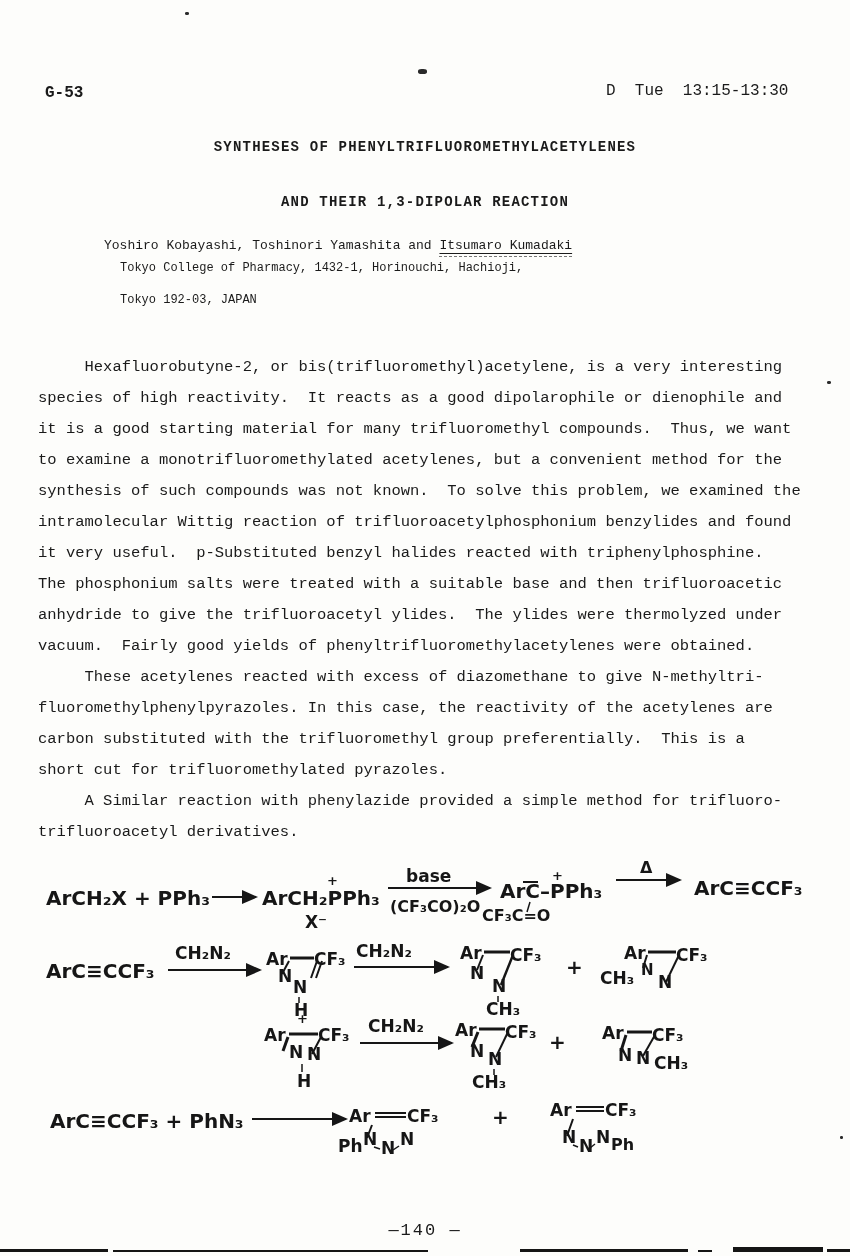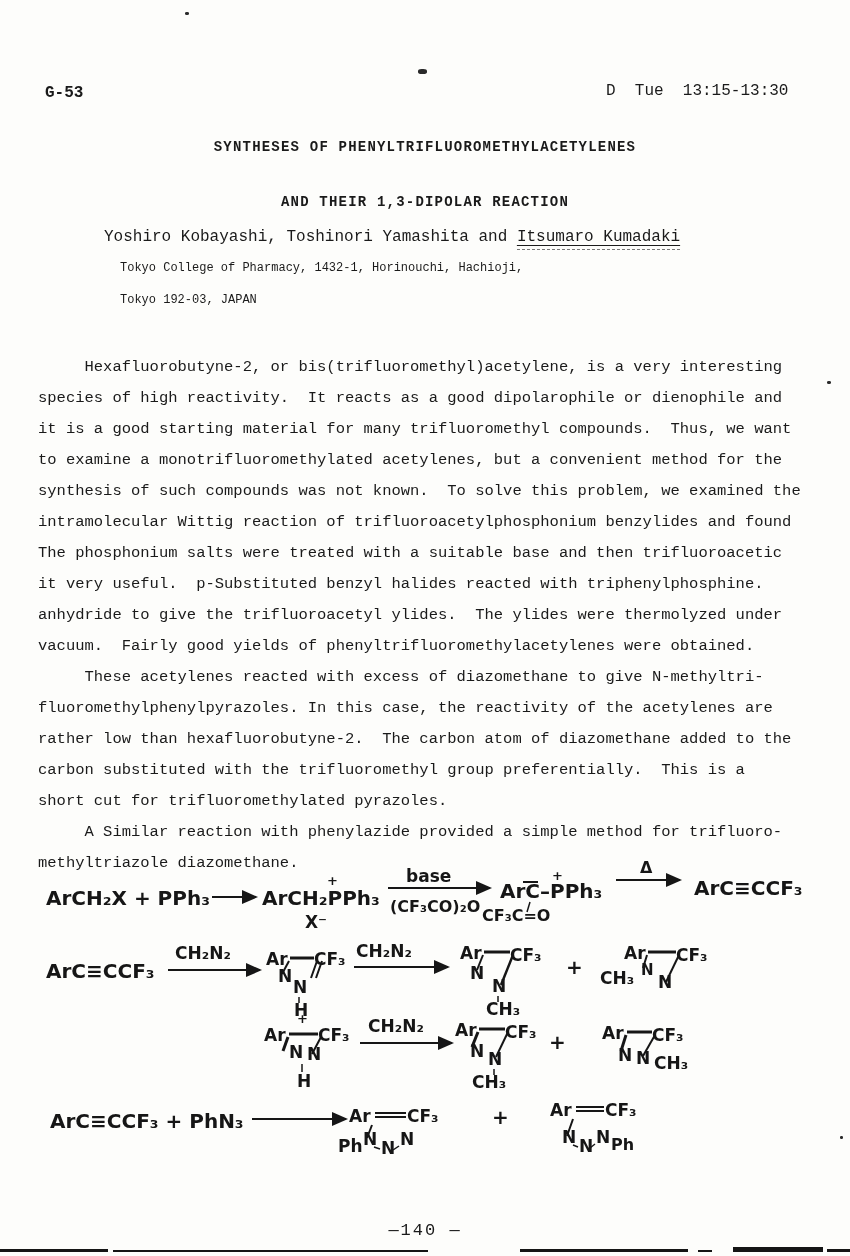--- a/index.html
+++ b/index.html
@@ -6,21 +6,21 @@
   .page {
     position:relative; width:850px; height:1256px; margin:0 auto;
     background:#fdfdfb; overflow:hidden;
     font-family:"Liberation Mono", monospace; color:#1a1a1a;
   }
   .hdr-left  { position:absolute; left:45px;  top:84px; font-size:16px; font-weight:bold; white-space:pre; }
   .hdr-right { position:absolute; left:606px; top:82px; font-size:16px; font-weight:normal; white-space:pre;text-align:center; }
   .title { position:absolute; left:0; width:100%; text-align:center; font-weight:bold;
            font-size:14px; letter-spacing:1.2px; white-space:pre; }
   .t1 { top:139px; } .t2 { top:161px;margin-top:33px; }
-  .authors { position:absolute; left:104px; top:228px; font-size:16px; white-space:pre; }
+  .authors { position:absolute; left:104px; top:238px; font-size:13px; white-space:pre; }
   .underlined { text-decoration:underline; text-underline-offset:4px;
                 border-bottom:1px dashed #777; padding-bottom:3px; }
   .affil { position:absolute; left:120px; font-size:12px; white-space:pre; }
   .a1 { top:261px; } .a2 { top:293px;text-align:center; }
   .abody { position:absolute; left:38px; top:352px; font-size:15.5px; line-height:31px; }
   .bline { white-space:pre; height:31px; }
   .scheme { position:absolute; left:0; top:855px; }
   .scheme text { font-family:"DejaVu Sans", sans-serif; font-weight:bold; fill:#161616; }
   .f20 { font-size:20px; } .f17 { font-size:17px; } .f16 { font-size:16px; }
   .f15 { font-size:15px; } .f13 { font-size:13px; }
@@ -50,31 +50,30 @@
   <div class="affil a1">Tokyo College of Pharmacy, 1432-1, Horinouchi, Hachioji,</div>
   <div class="affil a2">Tokyo 192-03, JAPAN</div>
 
   <div class="abody">
     <div class="bline">     Hexafluorobutyne-2, or bis(trifluoromethyl)acetylene, is a very interesting</div>
     <div class="bline">species of high reactivity.  It reacts as a good dipolarophile or dienophile and</div>
     <div class="bline">it is a good starting material for many trifluoromethyl compounds.  Thus, we want</div>
     <div class="bline">to examine a monotrifluoromethylated acetylenes, but a convenient method for the</div>
     <div class="bline">synthesis of such compounds was not known.  To solve this problem, we examined the</div>
     <div class="bline">intramolecular Wittig reaction of trifluoroacetylphosphonium benzylides and found</div>
+    <div class="bline">it very useful.  p-Substituted benzyl halides reacted with triphenylphosphine.</div>
     <div class="bline">The phosphonium salts were treated with a suitable base and then trifluoroacetic</div>
-    <div class="bline">it very useful.  p-Substituted benzyl halides reacted with triphenylphosphine.</div>
     <div class="bline">anhydride to give the trifluoroacetyl ylides.  The ylides were thermolyzed under</div>
     <div class="bline">vacuum.  Fairly good yields of phenyltrifluoromethylacetylenes were obtained.</div>
     <div class="bline">     These acetylenes reacted with excess of diazomethane to give N-methyltri-</div>
     <div class="bline">fluoromethylphenylpyrazoles. In this case, the reactivity of the acetylenes are</div>
-    <div class="bline">rather low than hexafluorobutyne-2.  The carbon atom of diazomethane added to the</div>
     <div class="bline">carbon substituted with the trifluoromethyl group preferentially.  This is a</div>
     <div class="bline">short cut for trifluoromethylated pyrazoles.</div>
     <div class="bline">     A Similar reaction with phenylazide provided a simple method for trifluoro-</div>
-    <div class="bline">methyltriazole diazomethane.</div>
+    <div class="bline">trifluoroacetyl derivatives.</div>
   </div>
 
   <svg class="scheme" width="850" height="330" viewBox="0 0 850 330">
     <defs>
       <marker id="ah" markerWidth="9" markerHeight="8" refX="7" refY="3.5" orient="auto">
         <path d="M0,0 L8,3.5 L0,7 z" fill="#161616"></path>
       </marker>
     </defs>
 
     <g>

